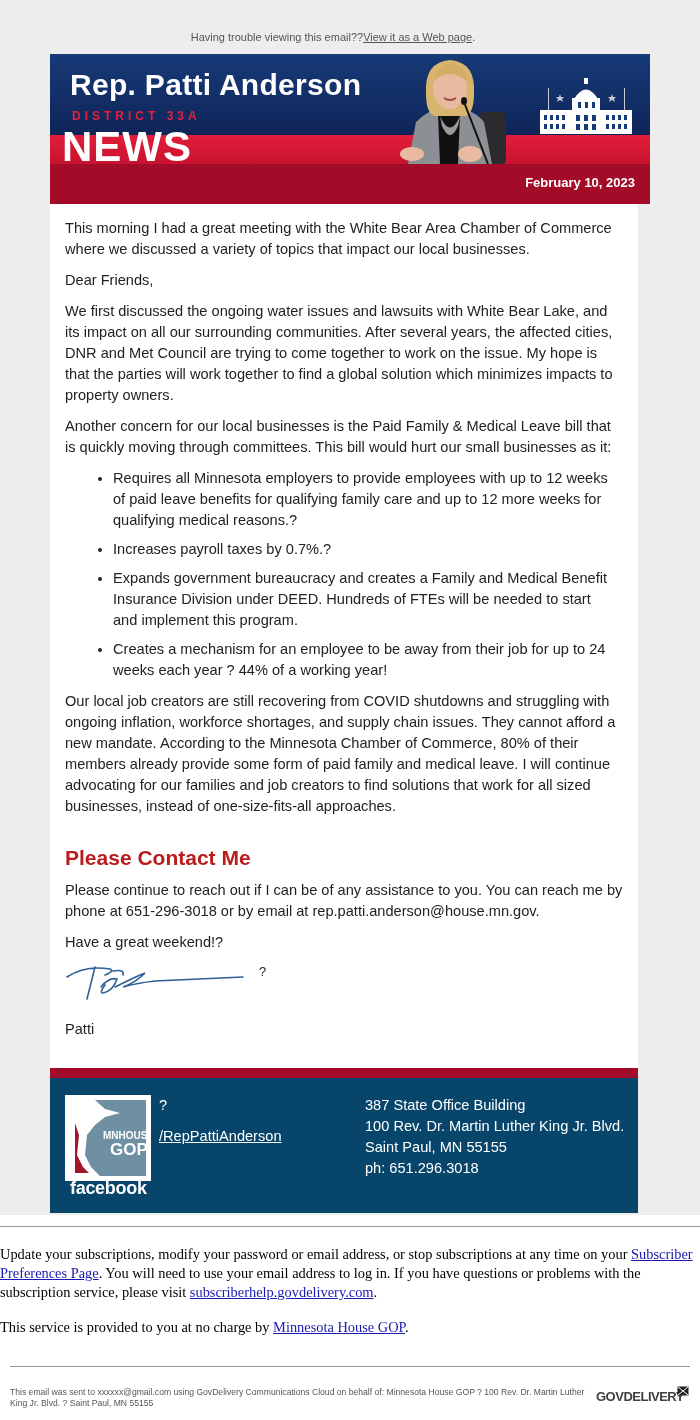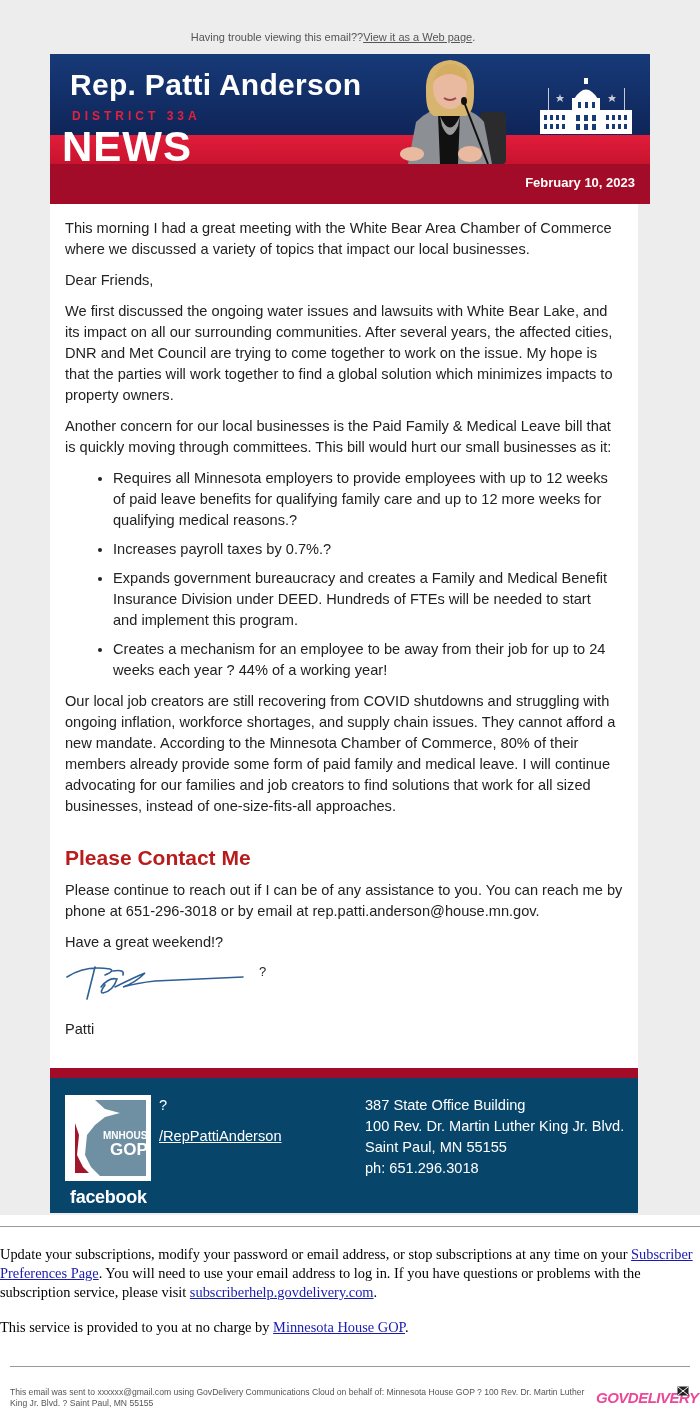--- a/index.html
+++ b/index.html
@@ -21,32 +21,32 @@
   .content { background: #fff; padding: 14px 15px 18px 15px; font-size: 14.6px; line-height: 21px; color: #222; }
   .content p { margin: 0 0 10px 0; }
   .content ul { margin: 0 0 10px 0; padding-left: 40px; }
   .content li { margin: 8px; }
   .contact-h { color: #b91c1c; font-size: 21px; font-weight: bold; margin: 30px 0 12px 0; }
   .sig-row { display: flex; align-items: flex-start; height: 42px; margin-bottom: 14px; }
   .sig-q { font-size: 13px; margin-left: 8px; margin-top: -2px; }
   .red-bar { height: 10px; background: #a30c28; }
   .footer { background: #07456a; height: 135px; position: relative; color: #fff; font-size: 14.6px; line-height: 21px; }
   .fb-logo { position: absolute; left: 15px; top: 17px; width: 86px; height: 86px; background: #fff; }
-  .fb-word { position: absolute; left: 20px; top: 109px; font-size: 18px; font-weight: bold; color: #fff; letter-spacing: -0.3px; }
+  .fb-word { position: absolute; left: 20px; top: 100px; font-size: 18px; font-weight: bold; color: #fff; letter-spacing: -0.3px; }
   .fb-q { position: absolute; left: 109px; top: 17px; }
   .fb-link { position: absolute; left: 109px; top: 48px; color: #fff; text-decoration: underline; }
   .address { position: absolute; left: 315px; top: 17px; }
   .address div { height: 21px; }
   .hr1 { position: absolute; left: 0; top: 1226px; width: 700px; height: 1px; background: #999; }
   .legal { position: absolute; left: 0; top: 1245px; width: 700px; font-family: "Liberation Serif", serif; font-size: 14.4px; line-height: 19px; color: #000; }
   .legal p { margin: 0 0 16px 0; }
   .legal a { color: #1a1ab0; text-decoration: underline; }
   .hr2 { position: absolute; left: 10px; top: 1366px; width: 680px; height: 1px; background: #999; }
   .sent { position: absolute; left: 10px; top: 1387px; width: 575px; font-size: 8.6px; line-height: 11px; color: #555; }
-  .govd { position: absolute; left: 596px; top: 1389px; font-size: 15px; font-weight: bold; font-style: italic; color: #ec4899; letter-spacing: -0.5px; }
+  .govd { position: absolute; left: 596px; top: 1389px; font-size: 13px; font-weight: bold; color: #404040; letter-spacing: -0.5px; }
   .govd-icon { position: absolute; left: 677px; top: 1386px; width: 12px; height: 10px; }
 </style>
 </head>
 <body>
 
 <div class="top-bg"></div>
 
 <div class="preheader">
   <span>Having trouble viewing this email??</span><a href="#">View it as a Web page</a><span>.</span>
 </div>

